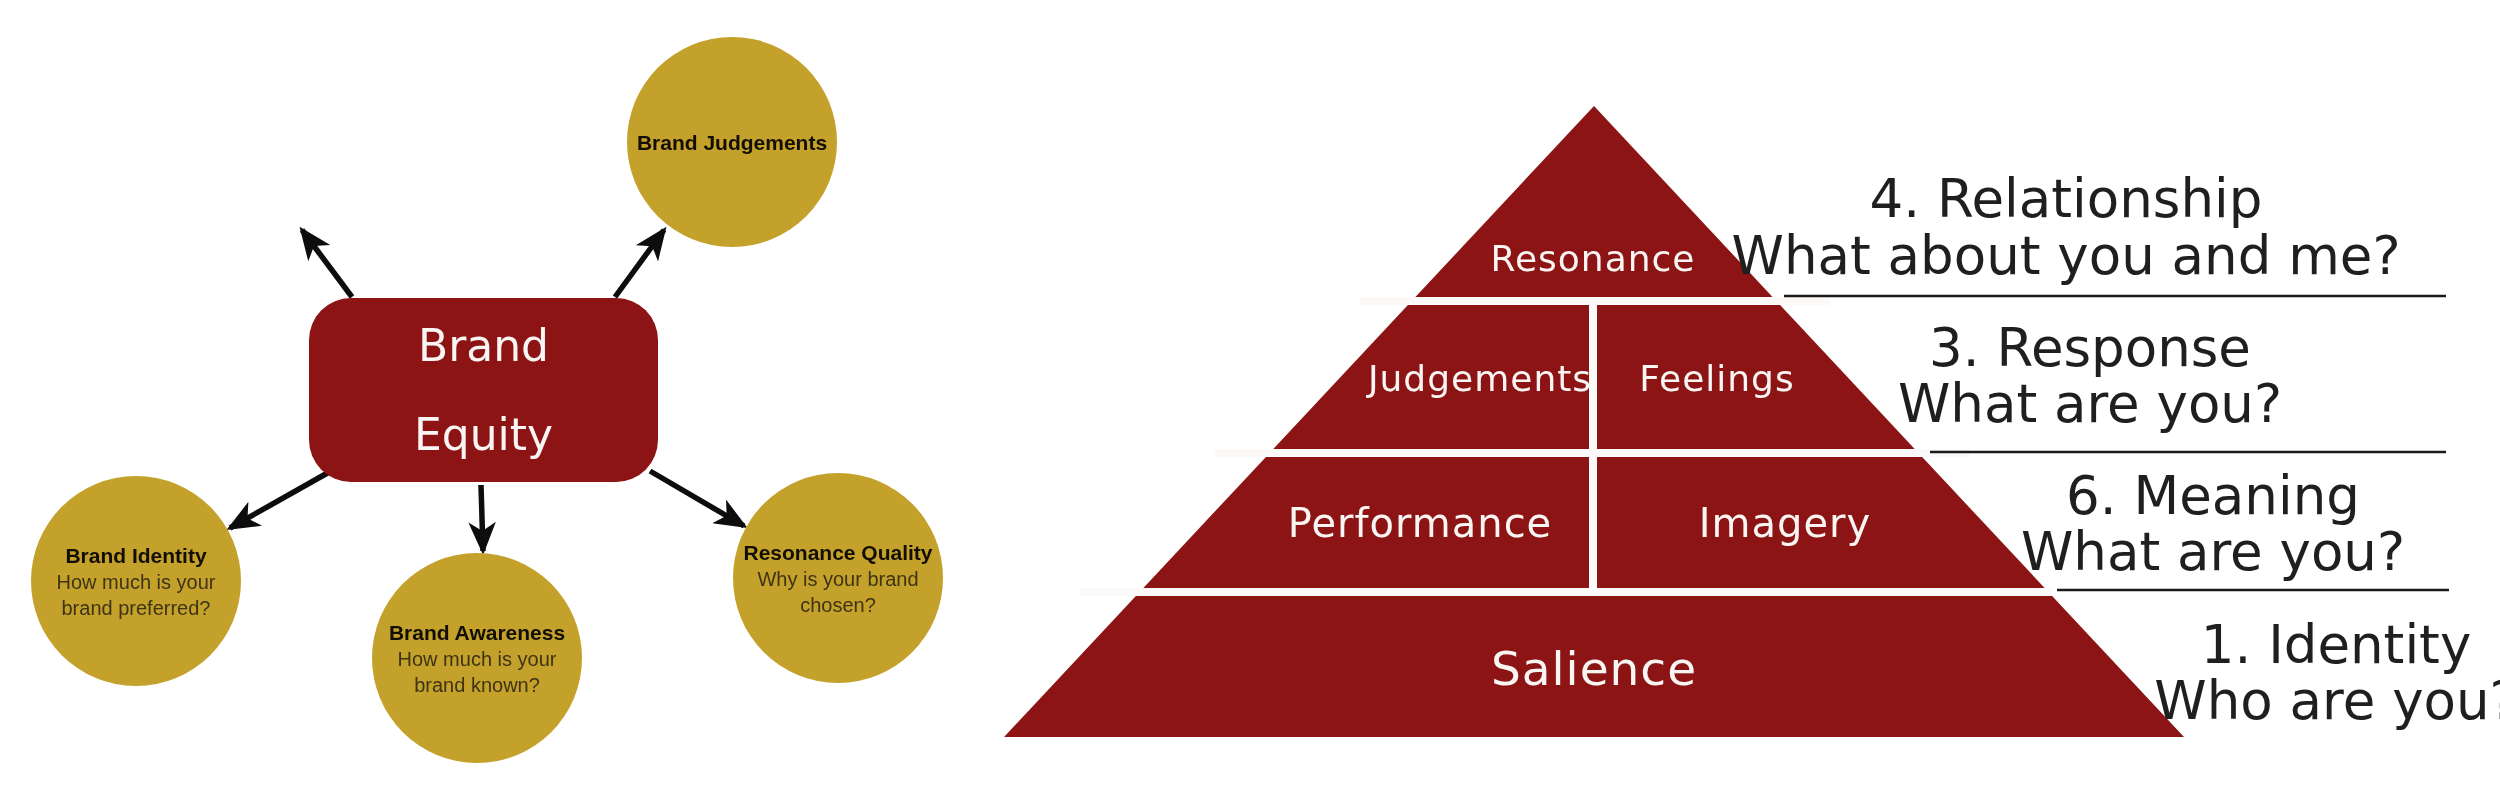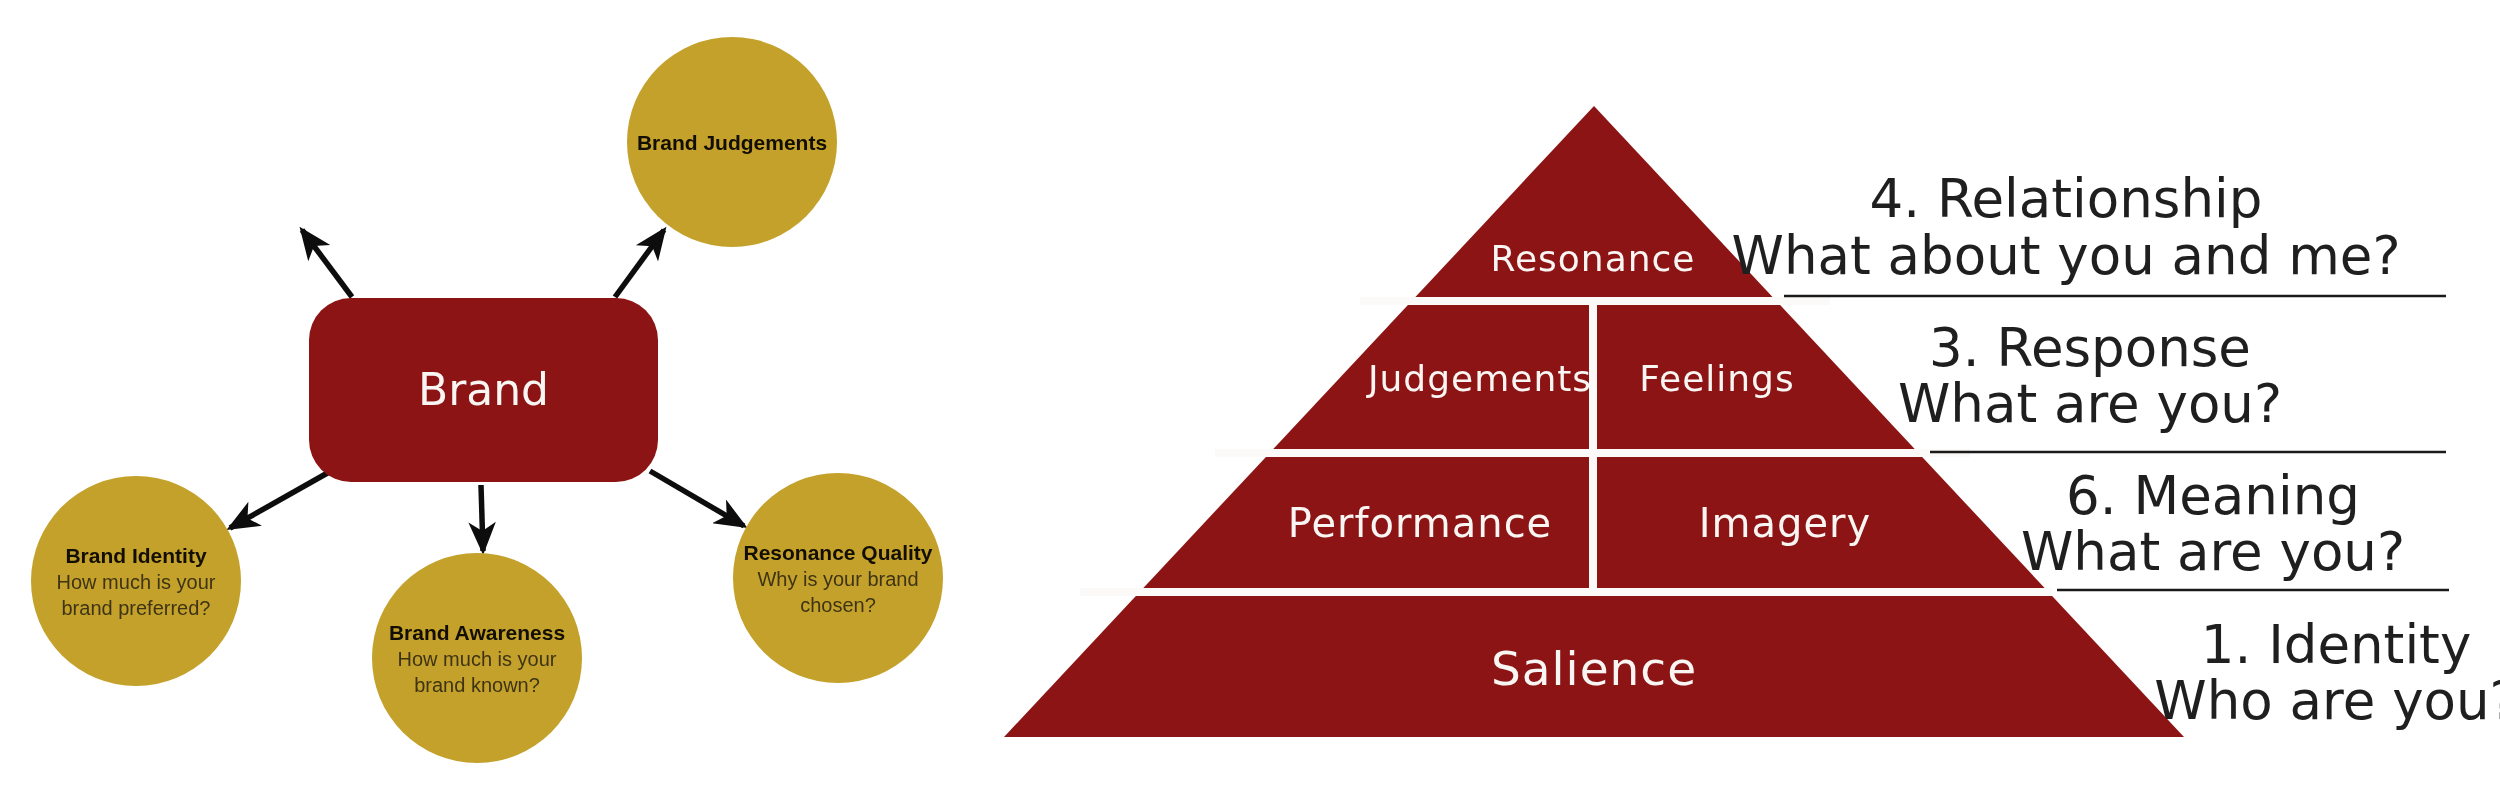--- a/index.html
+++ b/index.html
@@ -81,20 +81,21 @@
     <text class="cell t-big" x="1785" y="523" text-anchor="middle" dominant-baseline="central">Imagery</text>
     <text class="cell t-base" x="1594" y="668" text-anchor="middle" dominant-baseline="central">Salience</text>
 
     <line x1="1784" y1="296" x2="2446" y2="296" stroke="#1A1A1A" stroke-width="2.5"></line>
     <line x1="1930" y1="452" x2="2446" y2="452" stroke="#1A1A1A" stroke-width="2.5"></line>
     <line x1="2057" y1="590" x2="2449" y2="590" stroke="#1A1A1A" stroke-width="2.5"></line>
   </svg>
 
   <div class="center-box">
     <div class="center-line">Brand</div>
+    <div class="center-line">Equity</div>
   </div>
 
   <div class="node" style="left:627px;top:37px">
     <div class="node-title">Brand Judgements</div>
   </div>
   <div class="node" style="left:31px;top:476px">
     <div class="node-title">Brand Identity</div>
     <div class="node-desc">How much is your
 brand preferred?</div>
   </div>

